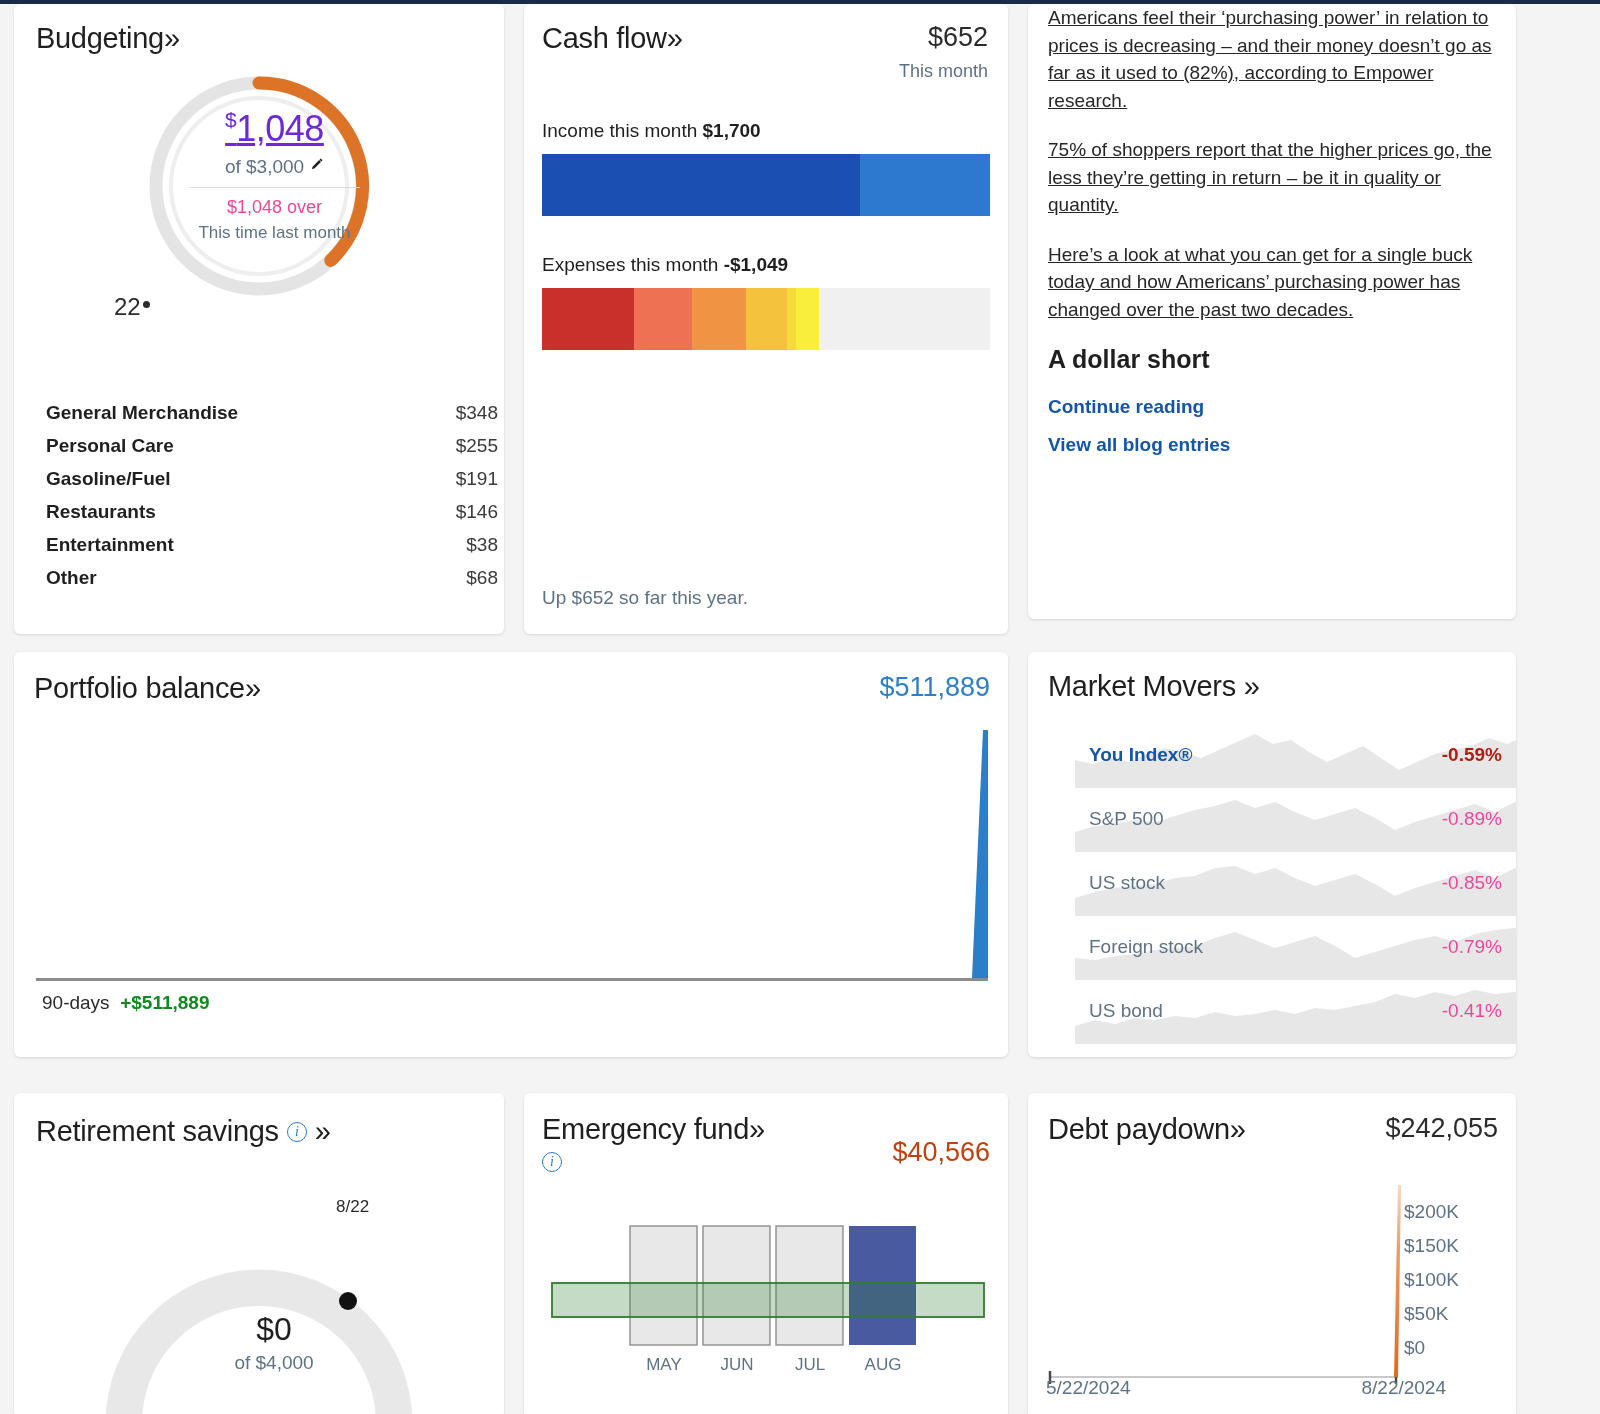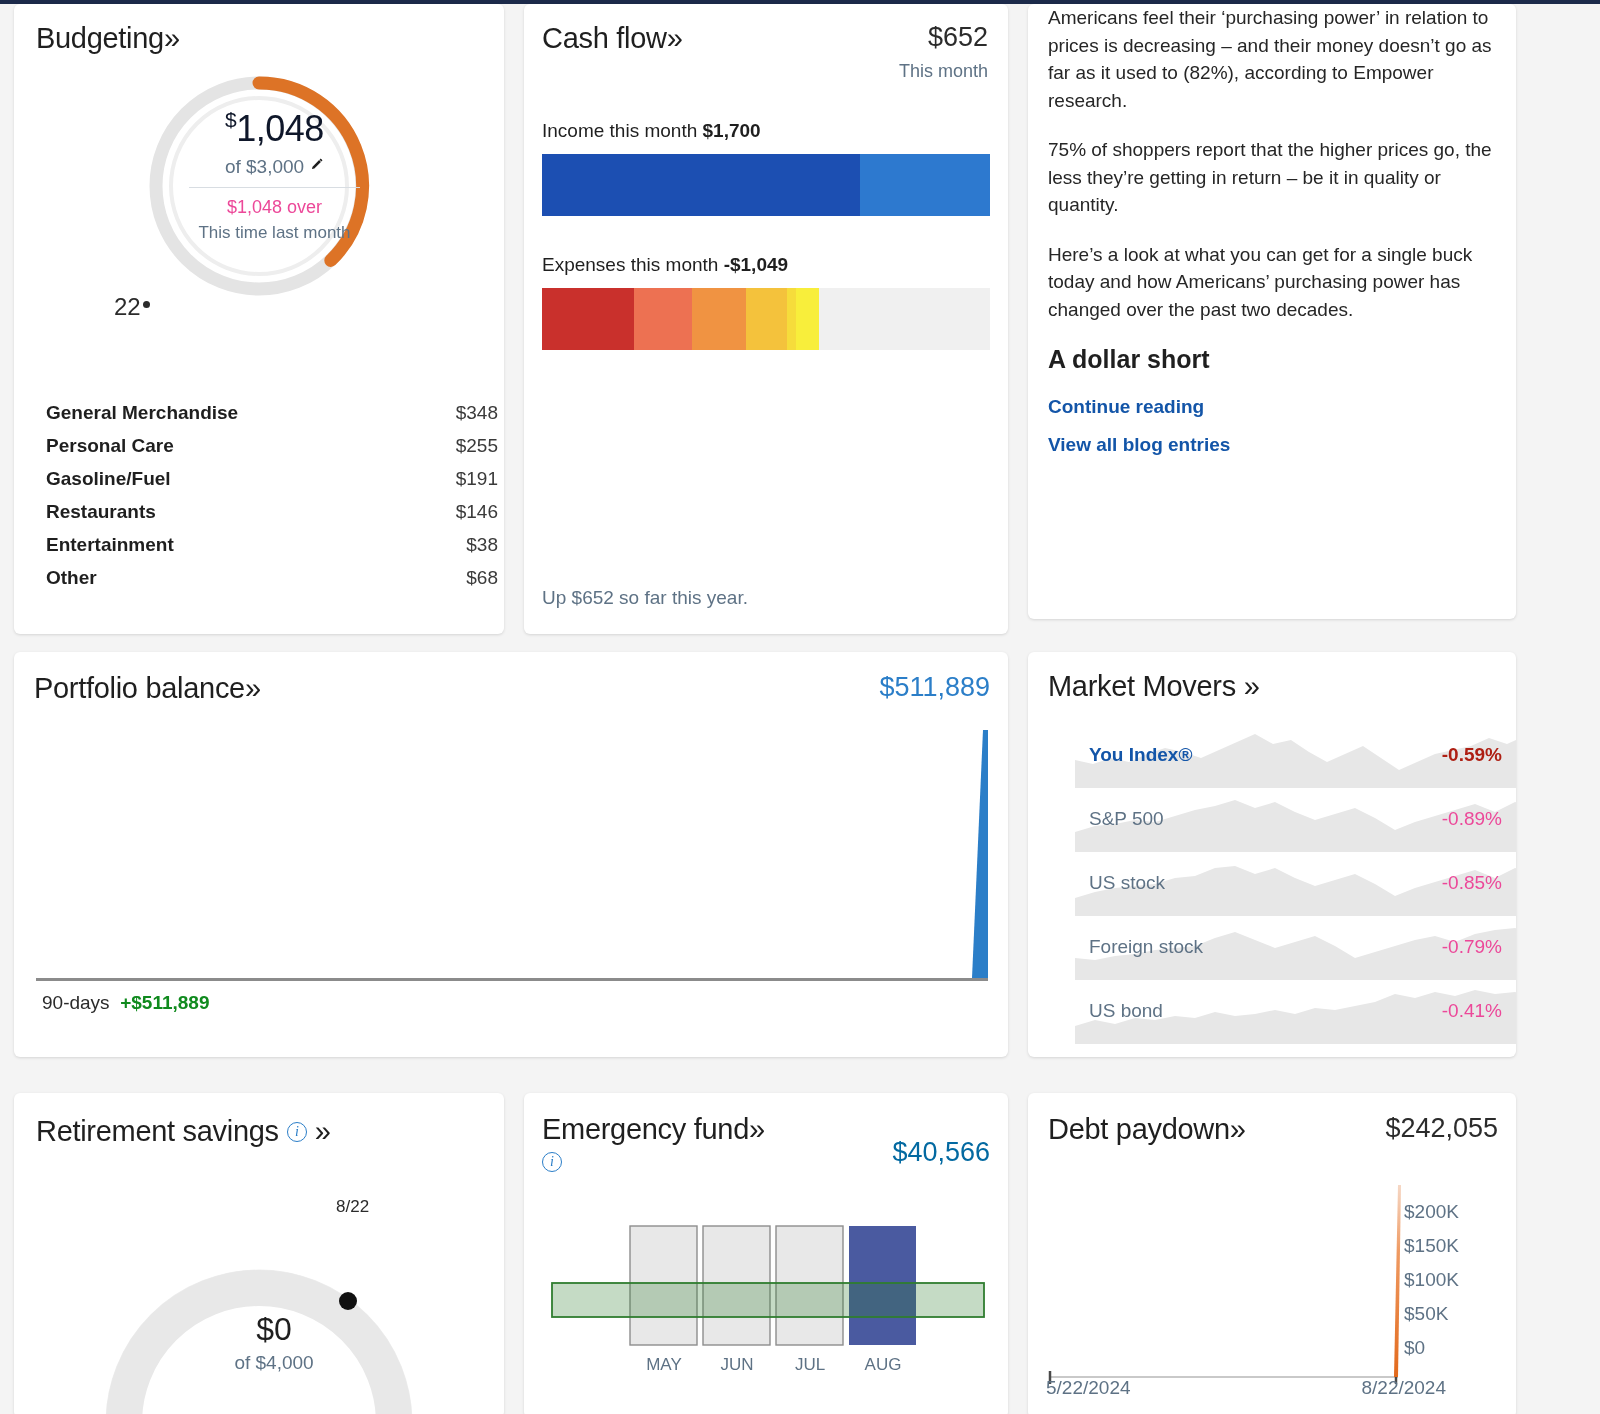--- a/index.html
+++ b/index.html
@@ -39,21 +39,21 @@
 
   
   #budgeting { left: 14px; top: 0px; width: 490px; height: 630px; }
   #budgeting .hd { padding: 18px 0 0 22px; }
   .donut-wrap { position: relative; width: 490px; height: 270px; }
   .donut-svg { position: absolute; left: 130px; top: 16px; }
   .donut-center {
     position: absolute; left: 158px; top: 54px; width: 205px;
     text-align: center;
   }
-  .donut-big { font-size: 36px; color: #0f172a; letter-spacing: -0.5px; line-height: 1; }
+  .donut-big { font-size: 36px; color: #6d28d9; letter-spacing: -0.5px; line-height: 1; text-decoration: underline; }
   .donut-big sup { font-size: 21px; vertical-align: 14px; }
   .donut-of { font-size: 19px; color: #5e7285; margin-top: 8px; }
   .pencil { display:inline-block; margin-left: 5px; vertical-align: 1px; }
   .donut-rule { height:1px; background:#d8dde2; margin: 9px 17px 9px 17px; }
   .donut-over { font-size: 18px; color: #ec4899; }
   .donut-sub { font-size: 17px; color: #5e7285; line-height: 1.25; margin-top: 4px; }
   .donut-22 {
     position: absolute; left: 100px; top: 238px;
     font-size: 24px; color: #2b2b2b;
   }
@@ -76,21 +76,21 @@
   .cf-thismonth { font-size: 18px; color: #5e7285; margin-top: 8px; }
   .cf-label { font-size: 19px; color: #1f1f1f; padding: 0 0 0 18px; margin-top: 38px; }
   .cf-label b { font-weight: bold; }
   .bar-outer { margin: 12px 18px 0 18px; height: 62px; display: flex; background: #f0f0f0; }
   .seg { height: 100%; }
   .cf-footnote { position:absolute; left: 18px; bottom: 25px; font-size: 19px; color: #5e7285; }
 
   
   #blog { left: 1028px; top: 0px; width: 488px; height: 615px; }
   .blog-inner { padding: 0 22px 0 20px; }
-  .blog-p { font-size: 19px; line-height: 1.45; color: #262626; margin-bottom: 22px; }
+  .blog-p { font-size: 19px; line-height: 1.45; color: #262626; margin-bottom: 22px; text-decoration: underline; }
   .blog-p:first-child { margin-top: 0; }
   .blog-h { font-size: 25px; font-weight: bold; color: #1f1f1f; margin: 10px 0 22px 0; }
   .blog-link { display:block; font-size: 19px; font-weight: bold; color: #1355a8; margin-bottom: 16px; }
 
   
   #portfolio { left: 14px; top: 648px; width: 994px; height: 405px; }
   #portfolio .hd { display:flex; justify-content:space-between; align-items:flex-start; padding: 20px 18px 0 20px; }
   .pf-plot { position:absolute; left: 22px; top: 78px; width: 952px; height: 248px; }
   .pf-axis { position:absolute; left: 22px; top: 326px; width: 952px; height: 3px; background:#8b8b8b; }
   .pf-foot { position:absolute; left:0; top: 340px; width: 1164px; display:flex; justify-content:space-between; padding: 0 14px 0 28px; }
@@ -118,21 +118,21 @@
   }
   .ret-gauge { position:absolute; left: 80px; top: 100px; }
   .ret-label-date { position: absolute; left: 322px; top: 104px; font-size: 17px; color:#2b2b2b; }
   .ret-center { position:absolute; left: 175px; top: 218px; width: 170px; text-align:center; }
   .ret-big { font-size: 32px; color:#1f1f1f; }
   .ret-of { font-size: 19px; color:#5e7285; margin-top: 4px; }
 
   
   #emergency { left: 524px; top: 1089px; width: 484px; height: 325px; }
   #emergency .hd { display:flex; justify-content:space-between; padding: 20px 18px 0 18px; }
-  .ef-amount { font-size: 27px; color:#0369a1; margin-top: 24px; }
+  .ef-amount { font-size: 27px; color:#c2410c; margin-top: 24px; }
   .ef-chart { position:absolute; left: 18px; top: 125px; width: 452px; height: 135px; }
   .ef-xlabels { position:absolute; left: 18px; top: 262px; width: 452px; }
   .ef-xlabel { position:absolute; font-size: 17px; color:#5e7285; text-align:center; width:72px; }
 
   
   #debt { left: 1028px; top: 1089px; width: 488px; height: 325px; }
   #debt .hd { display:flex; justify-content:space-between; align-items:flex-start; padding: 20px 18px 0 20px; }
   .debt-plot { position:absolute; left: 18px; top: 92px; width: 452px; height: 205px; }
   .debt-ylabels { position:absolute; right: 12px; top: 108px; width: 100px; }
   .debt-yl { font-size: 19px; color:#5e7285; position:absolute; left: 0; }

